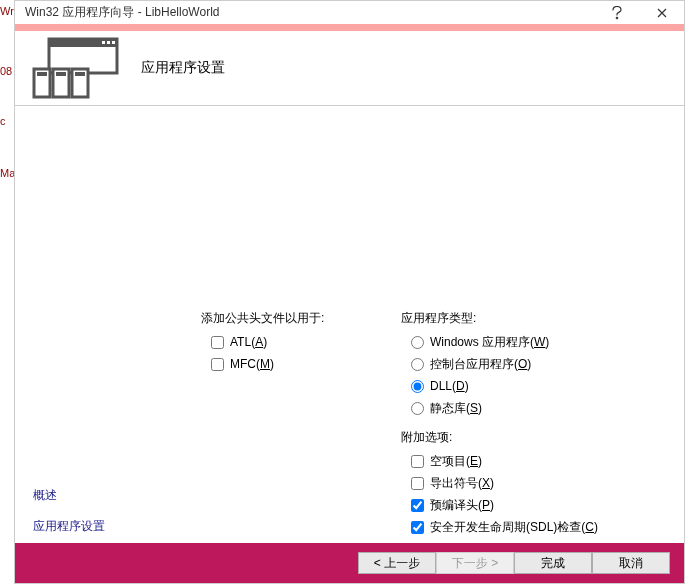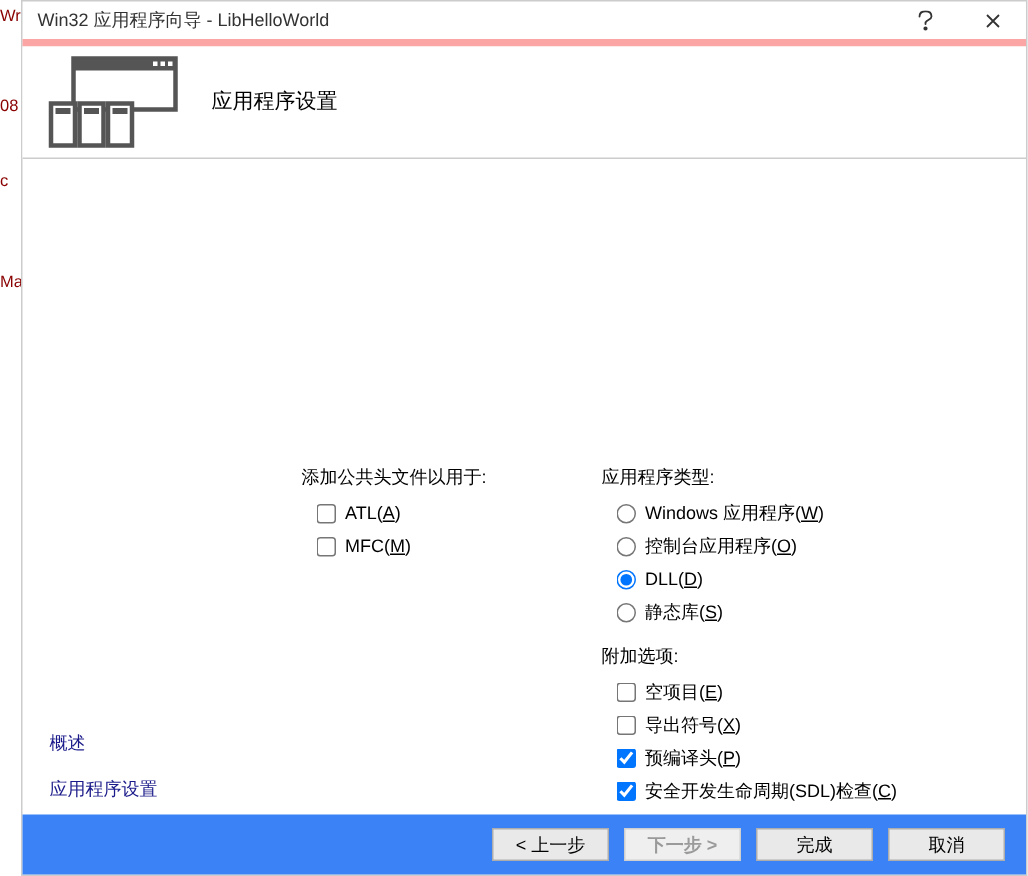--- a/index.html
+++ b/index.html
@@ -30,21 +30,21 @@
     background: #fff;
     border: 1px solid #ccc;
   }
 
   
   .titlebar {
     height: 30px;
     display: flex;
     align-items: center;
     padding: 0 0 0 10px;
-    border-bottom: 5px solid #fca5a5;
+    border-bottom: 7px solid #fca5a5;
     color: #333;
   }
   .titlebar .title { flex: 1; font-size: 12px; }
   .titlebar .winbtn {
     width: 45px; height: 30px;
     display: flex; align-items: center; justify-content: center;
     color: #444;
   }
   .titlebar .winbtn svg { stroke: #333; }
 
@@ -106,54 +106,53 @@
 
   
   .footer {
     position: absolute;
     left: 0; right: 0; bottom: 0;
     height: 40px;
     display: flex;
     align-items: center;
     justify-content: flex-end;
     padding-right: 14px;
-    gap: 10px;
-    background: #3b82f6;
+    gap: 0;
+    background: #be185d;
   }
   .btn {
     min-width: 78px;
     height: 22px;
     border: 1px solid #adadad;
     background: #e9e9e9;
     font-size: 12px;
     display: inline-flex;
     align-items: center;
     justify-content: center;
     padding: 0 10px;
     cursor: default;
   }
   .btn.disabled {
     color: #9a9a9a;
     background: #efefef;
     border-color: #cfcfcf;
-    font-weight: bold;
   }
 
   .radio-native, .check-native {
     width: 13px; height: 13px;
   }
 </style>
 </head>
 <body>
 
 <div class="left-gutter">
   <span class="g" style="top:4px">Wr</span>
   <span class="g" style="top:64px">08</span>
   <span class="g" style="top:114px">c</span>
-  <span class="g" style="top:181px">Ma</span>
+  <span class="g" style="top:166px">Ma</span>
 </div>
 
 <div class="window">
 
   <div class="titlebar">
     <div class="title">Win32 应用程序向导 - LibHelloWorld</div>
     <div class="winbtn">
       <svg width="10" height="14" viewBox="0 0 10 14" fill="none">
         <path d="M1 4 C1 1.5 3 0.5 5 0.5 C7 0.5 9 1.5 9 4 C9 6 6 6 5 8 L5 9" stroke-width="1.2" stroke-linecap="round"></path>
         <circle cx="5" cy="12" r="0.9" fill="#333"></circle>

